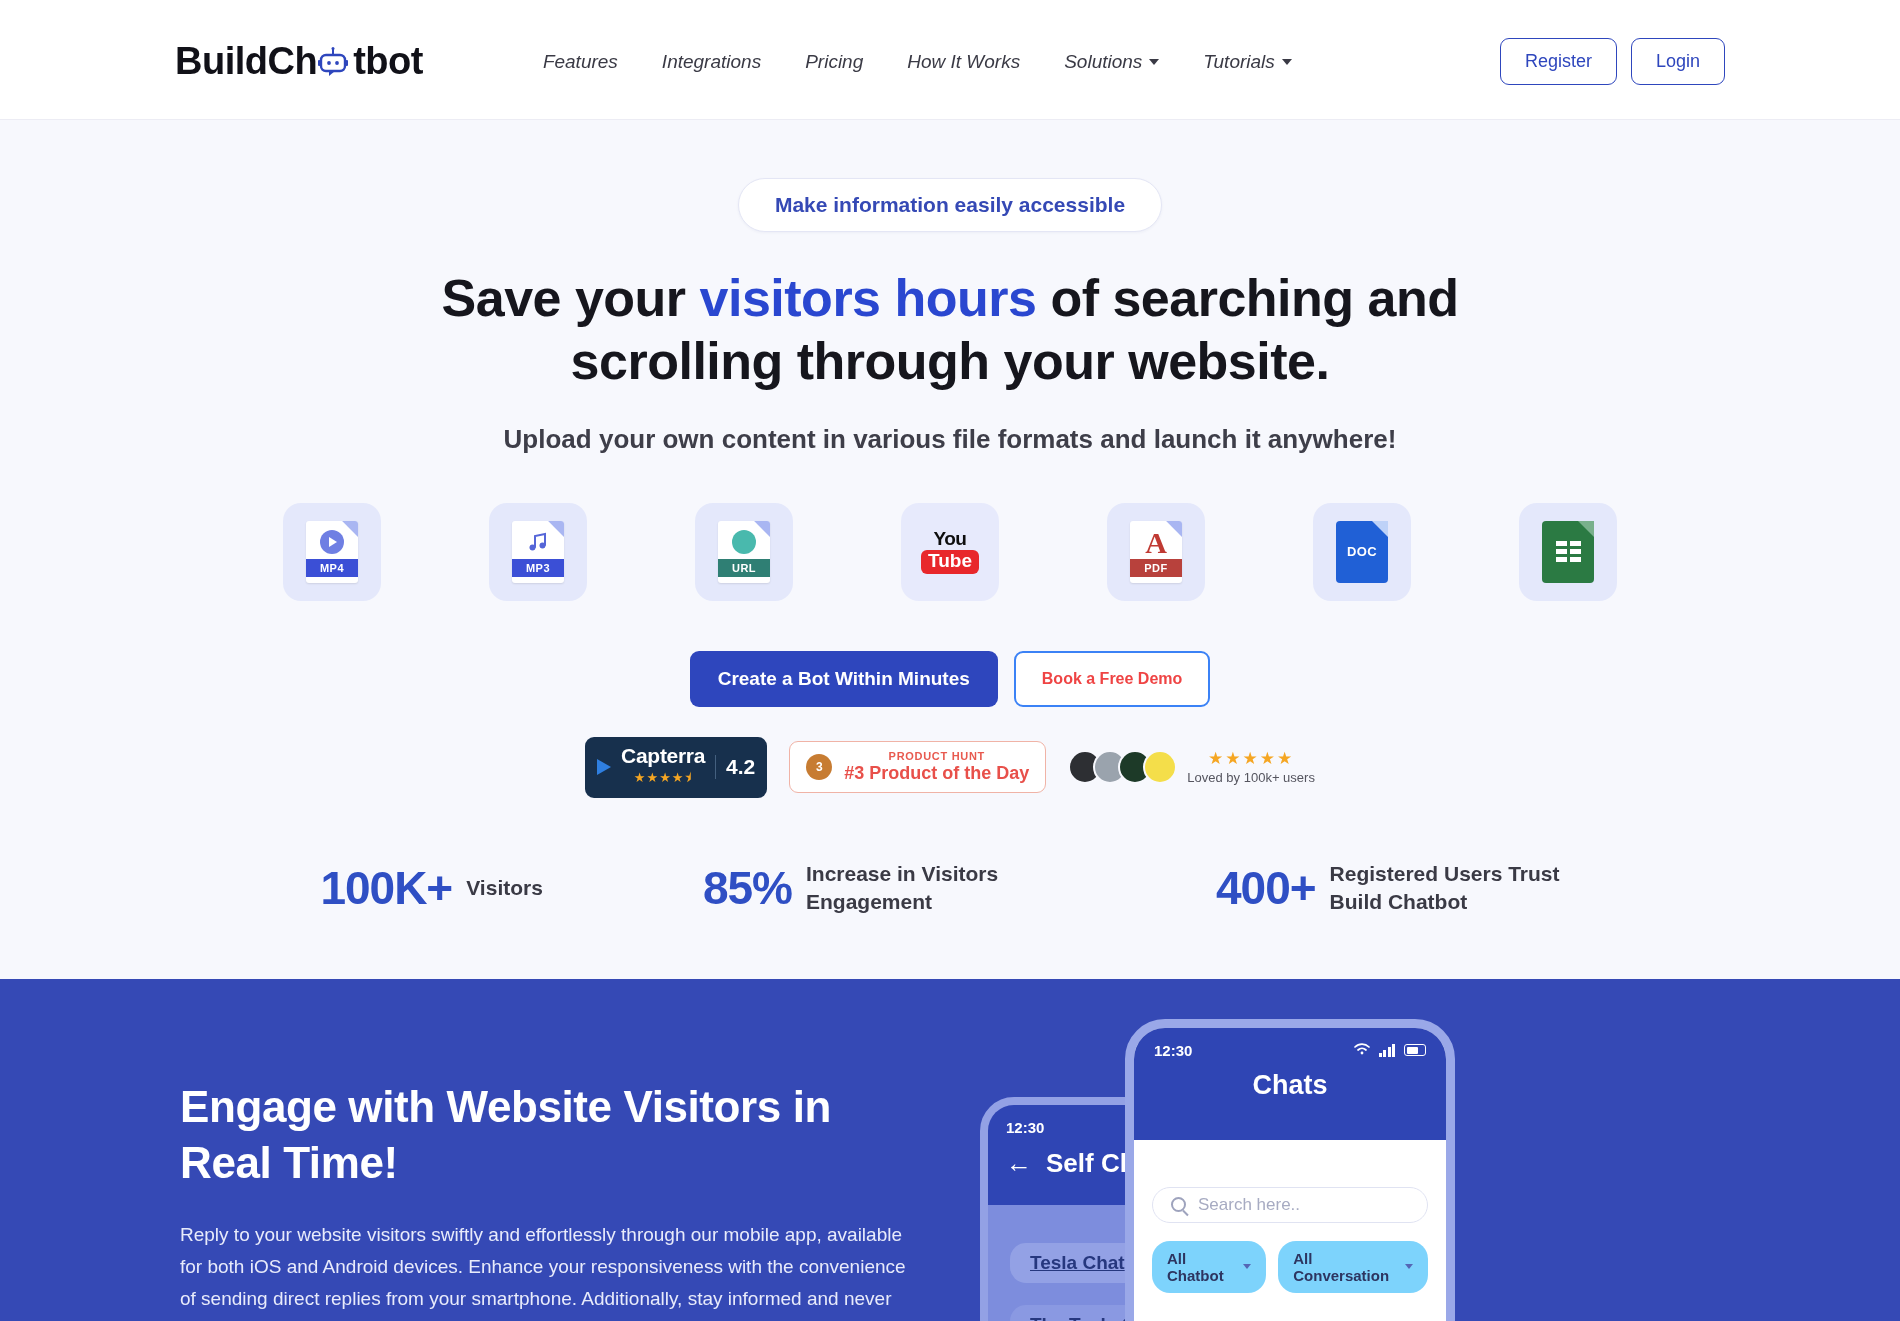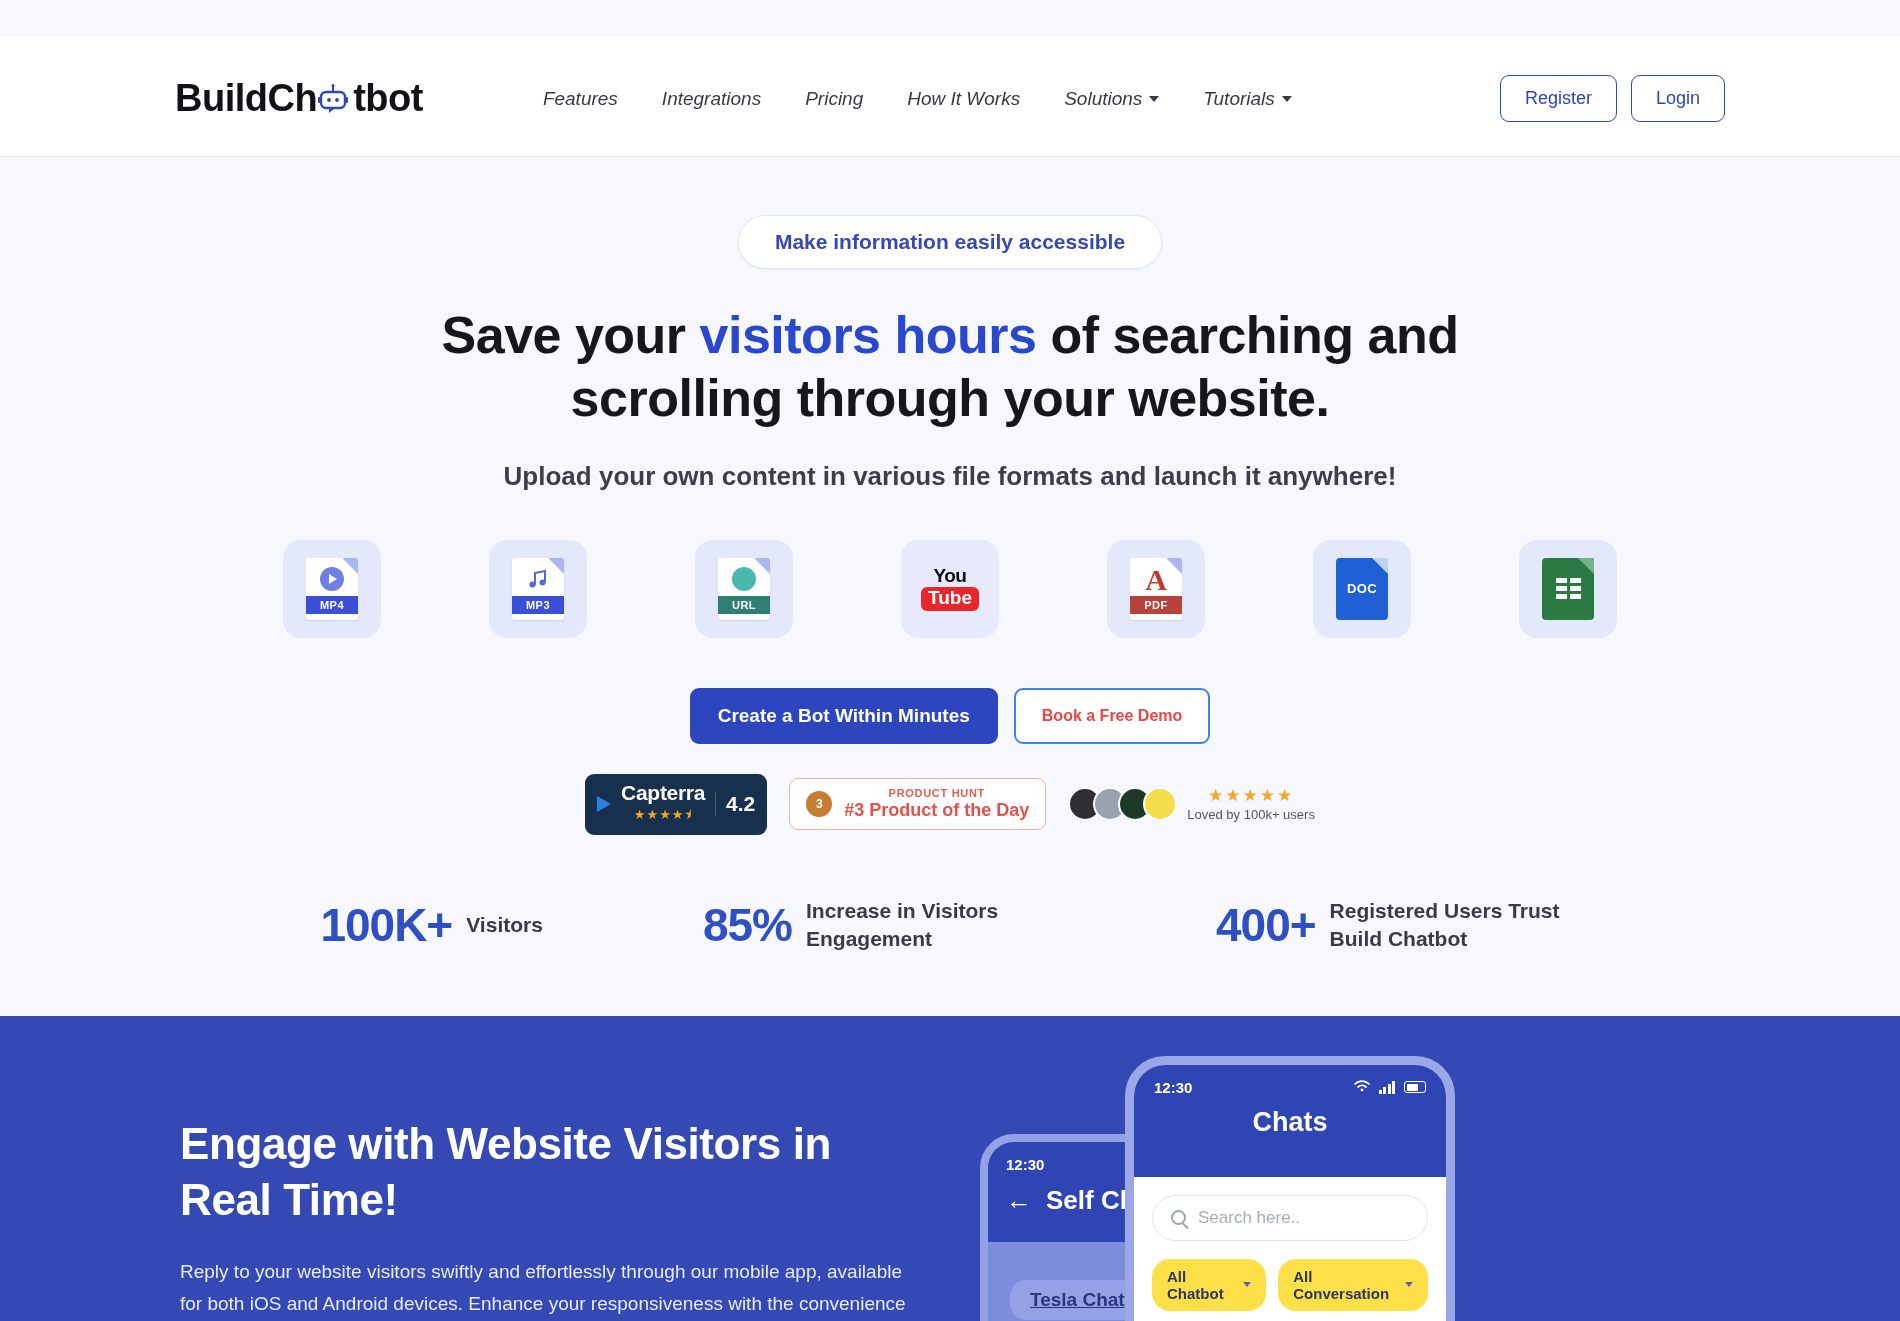--- a/index.html
+++ b/index.html
@@ -10,21 +10,20 @@
     color:#2b2b33;
   }
 
   
   .header {
     height:120px; background:#ffffff;
     display:flex; align-items:center;
     padding:4px 175px 0 175px;
     border-bottom:1px solid #ececf4;
     position:relative;
-    margin-top:37px;
   }
   .logo { display:flex; align-items:center; font-size:38px; font-weight:700;
           letter-spacing:-0.5px; color:#111118; }
   .logo .robot { display:inline-block; margin:0 1px; position:relative; top:3px; }
 
   .nav { display:flex; align-items:center; gap:44px; margin-left:120px; }
   .nav-item { font-size:19px; color:#3a3a45; font-weight:500; cursor:pointer;
               display:flex; align-items:center; gap:7px; white-space:nowrap;font-style:italic;}
   .caret { width:0;height:0;border-left:5px solid transparent;border-right:5px solid transparent;
            border-top:6px solid #3a3a45; display:inline-block; }
@@ -163,27 +162,27 @@
            display:flex; flex-direction:column;}
   .pf-statusrow{ display:flex; justify-content:space-between; align-items:center;}
   .pf-time{ font-size:15px; font-weight:700;}
   .pf-icons{ display:flex; gap:9px; align-items:center; font-size:14px;}
   .bat{ width:22px;height:12px;border:1.8px solid #fff;border-radius:3px;position:relative;}
   .bat::before{content:"";position:absolute;left:1.5px;top:1.5px;bottom:1.5px;width:11px;background:#fff;border-radius:1px;}
   .bars{display:flex;align-items:flex-end;gap:1.5px;height:13px;}
   .bars i{width:3px;background:#fff;display:block;}
   .pf-title{ text-align:center; font-size:27px; font-weight:700; margin-top:11px;}
   .pf-body{ background:#fff; height:100%; padding:18px 18px 0;}
-  .search{ border:1px solid #e0e3f2; border-radius:26px; height:46px; display:flex;
-           align-items:center; gap:12px; padding:0 18px; color:#a7abc2; font-size:17px;}
+  .search{ border:1px solid #e0e3f2; border-radius:26px; height:36px; display:flex;
+           align-items:center; gap:12px; padding:0 18px; color:#a7abc2; font-size:17px;margin-top:29px;}
   .mag{ width:15px;height:15px;border:2px solid #9ea3bd;border-radius:50%; position:relative;}
   .mag::after{content:"";position:absolute;right:-5px;bottom:-4px;width:7px;height:2px;
               background:#9ea3bd;transform:rotate(45deg);}
   .chips{ display:flex; gap:12px; margin-top:18px;}
-  .chip{ background:#fde047; border-radius:18px; padding:9px 15px; font-size:15px;
+  .chip{ background:#7dd3fc; border-radius:18px; padding:9px 15px; font-size:15px;
          font-weight:700; color:#2d3560; display:flex; align-items:center; gap:5px;}
   .chip .cv{ width:0;height:0;border-left:4px solid transparent;border-right:4px solid transparent;
              border-top:5px solid #5566b5;}
 </style>
 </head>
 <body>
 
 <div class="header">
   <div class="logo">
     <span>BuildCh</span>

